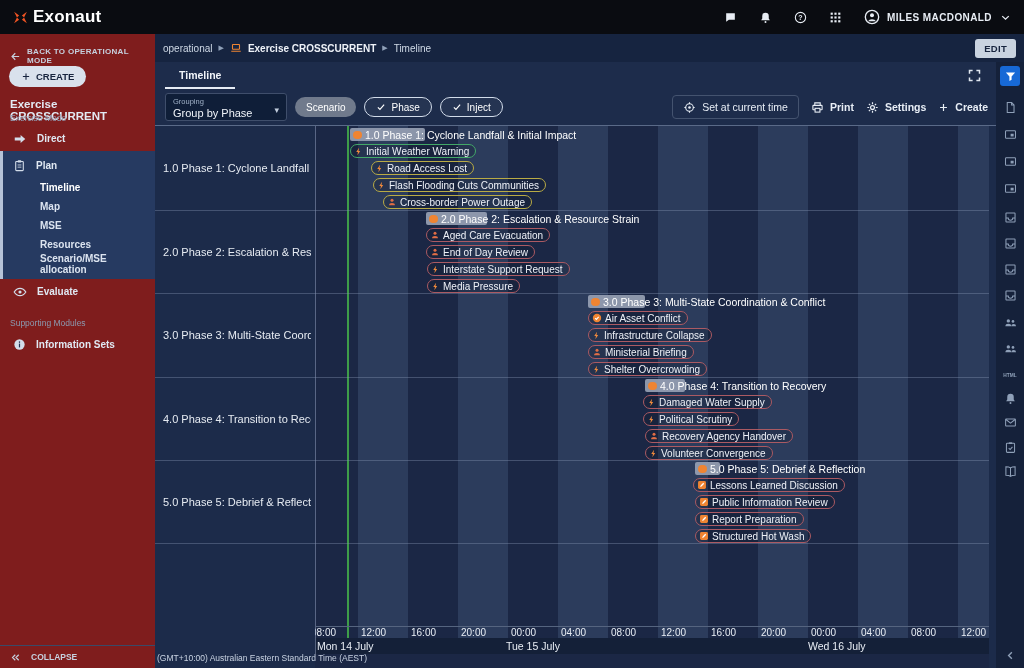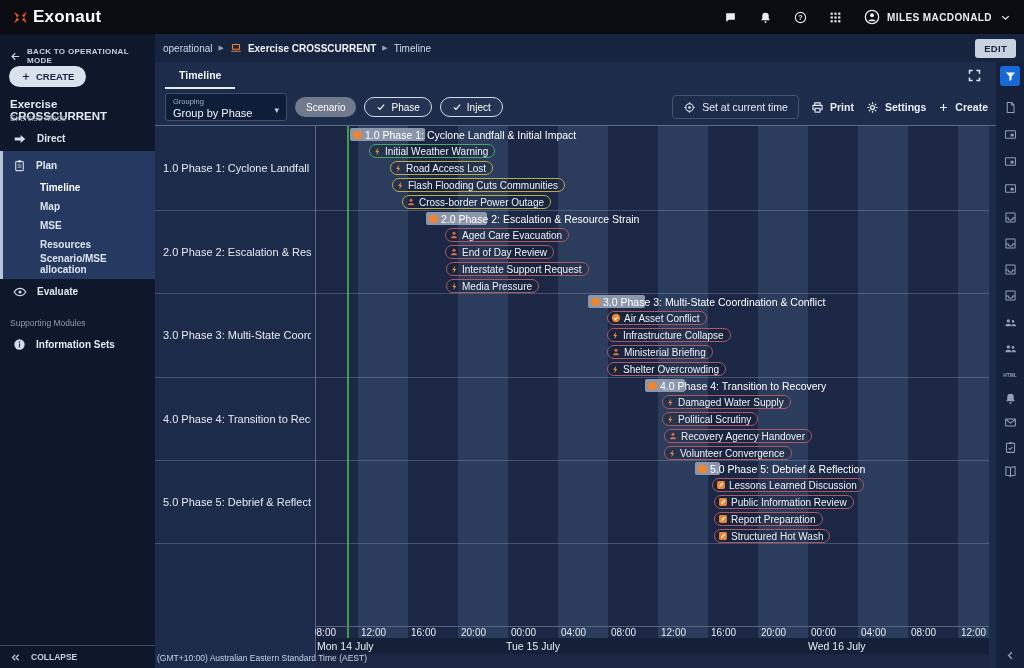--- a/index.html
+++ b/index.html
@@ -20,21 +20,21 @@
   
   .hstrip{position:absolute;left:155px;top:34px;width:869px;height:28px;background:#162440;
     display:flex;align-items:center;padding:0 8px;}
   .crumb{display:flex;align-items:center;gap:6px;font-size:10px;color:#cfd9e6;}
   .crumb .sep{font-size:7px;color:#8fa0b8;}
   .crumb .bold{font-weight:bold;color:#eef2f8;}
   .edit-btn{margin-left:auto;background:#c9d3e0;color:#17243e;font-size:9.5px;font-weight:bold;
     padding:4px 9px;border-radius:3px;letter-spacing:.3px;}
 
   
-  .sidebar{position:absolute;left:0;top:34px;width:155px;height:634px;background:#0f172a;}
+  .sidebar{position:absolute;left:0;top:34px;width:155px;height:634px;background:#7f1d1d;}
   .back{position:absolute;left:10px;top:13px;display:flex;gap:6px;align-items:center;
     font-size:8px;font-weight:bold;color:#c6d0de;letter-spacing:.3px;}
   .create{position:absolute;left:9px;top:32px;background:#d9e1ec;color:#17243e;border-radius:11px;
     height:21px;display:inline-flex;align-items:center;gap:5px;padding:0 12px;font-size:9.5px;font-weight:bold;}
   .ex-title{position:absolute;left:10px;top:64px;font-size:11.5px;font-weight:bold;color:#e3eaf3;}
   .ex-sub{position:absolute;left:10px;top:79px;font-size:8.5px;color:#93a2b8;}
   .menu{position:absolute;left:0;top:92px;width:155px;}
   .m-item{display:flex;align-items:center;gap:10px;height:25px;padding:0 0 0 13px;
     font-size:10px;font-weight:bold;color:#e0e8f2;}
   .m-item .ic{color:#d3ddea;}
@@ -85,21 +85,21 @@
   .row-label{position:absolute;left:8px;width:148px;font-size:11px;color:#e6ebf2;white-space:nowrap;overflow:hidden;}
   .tick-lbl{position:absolute;top:501px;font-size:10px;color:#e8edf4;white-space:nowrap;}
   .date-lbl{position:absolute;top:514px;font-size:10.5px;color:#e8edf4;white-space:nowrap;}
   .tz{position:absolute;left:2px;top:527px;font-size:8.5px;color:#c9d3e2;}
   .phasebar{position:absolute;height:13px;}
   .phasebar .bar{position:absolute;left:0;top:0;height:13px;background:rgba(150,160,179,.92);border-radius:2px;}
   .phasebar .dot{position:absolute;left:3px;top:2.5px;width:9px;height:8px;border-radius:4px;background:#ef8432;}
   .phasebar .txt{position:absolute;left:15px;top:1px;font-size:10.5px;color:#fff;white-space:nowrap;}
   .pill{position:absolute;height:14px;display:inline-flex;align-items:center;gap:3px;
     padding:0 6px 0 3px;border-radius:8px;font-size:10px;color:#eef1f7;white-space:nowrap;
-    background:rgba(14,22,38,.25);margin-left:19px;}
+    background:rgba(14,22,38,.25);}
   .pill.green{border:1px solid #43a868;}
   .pill.yellow{border:1px solid #b9ab45;}
   .pill.red{border:1px solid #ab5a63;}
 </style>
 </head>
 <body>
 
 <div class="screen">
 
   <div class="topbar">

